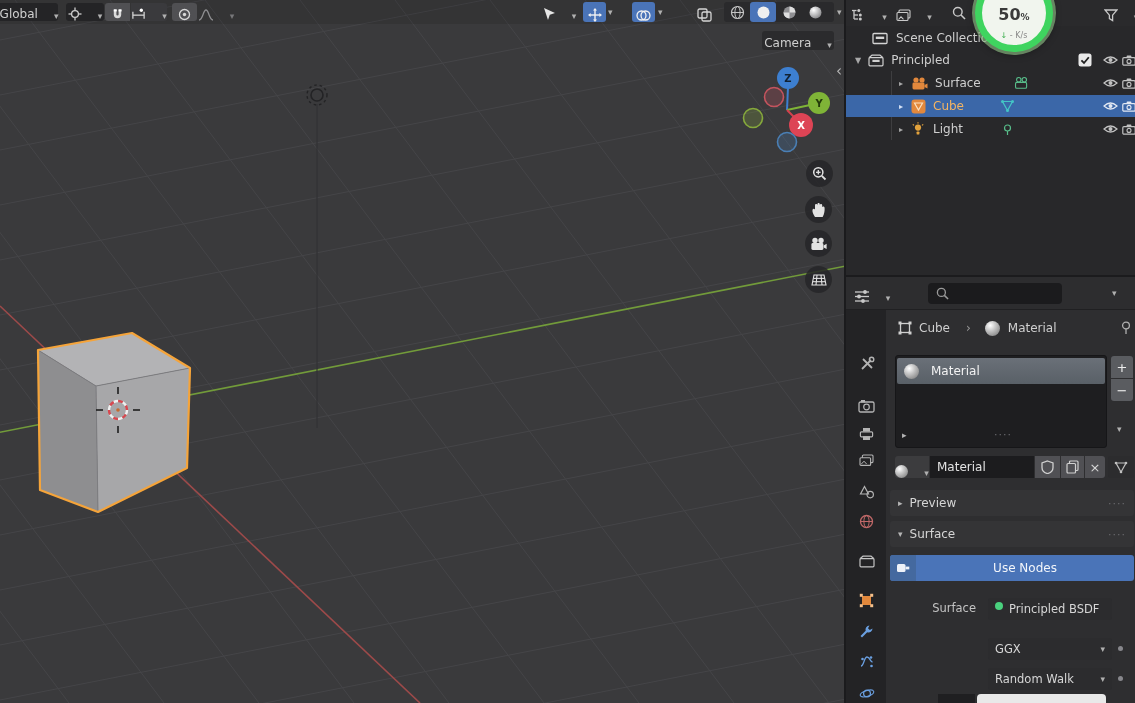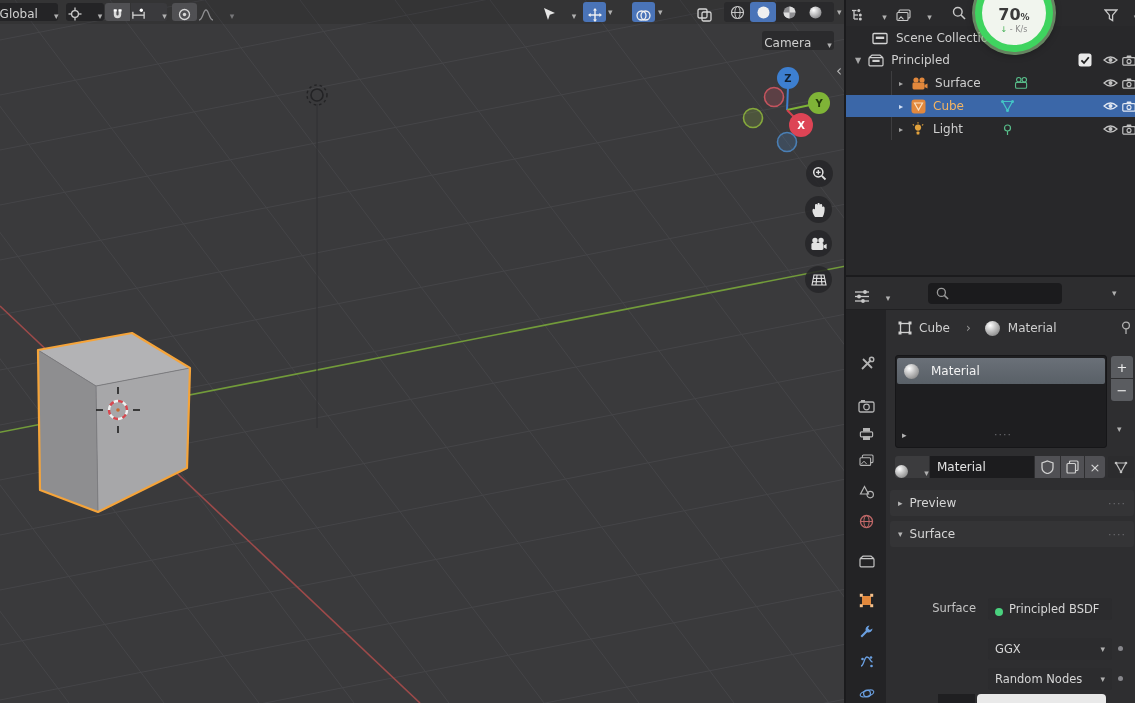--- a/index.html
+++ b/index.html
@@ -672,49 +672,58 @@
       <span>Preview</span>
       <span class="grip" style="position:absolute;right:8px;">····</span>
     </div>
 
     <div class="abs panel-hdr" style="left:44px;top:244px;width:244px;height:26px;">
       <span style="font-size:9px;color:#b5b5b5;">▾</span>
       <span>Surface</span>
       <span class="grip" style="position:absolute;right:8px;">····</span>
     </div>
 
+    <div class="abs" style="left:44px;top:278px;width:244px;height:26px;background:#4a74b8;border-radius:3px;display:flex;align-items:center;">
+      <span class="ic" style="width:26px;height:26px;background:#44699f;border-radius:3px 0 0 3px;">
+        <svg width="14" height="12" viewBox="0 0 14 12">
+            <rect x="1" y="2" width="8.5" height="8" rx="1.5" fill="#eef2f8"></rect>
+            <rect x="9.5" y="4.6" width="3.8" height="2.8" fill="#eef2f8"></rect>
+          </svg>
+      </span>
+      <span style="flex:1;text-align:center;color:#f2f5fa;font-size:12px;">Use Nodes</span>
+    </div>
 
     <span class="abs" style="left:58px;top:324px;width:72px;text-align:right;color:#c3c3c3;font-size:11.5px;">Surface</span>
     <div class="abs drop" style="left:142px;top:321px;width:124px;height:22px;">
-      <span style="display:flex;align-items:flex-end;gap:6px;">
+      <span style="display:flex;align-items:flex-start;gap:6px;">
         <span style="width:8px;height:8px;border-radius:50%;background:#4ad17e;display:inline-block;"></span>
         <span>Principled BSDF</span>
       </span>
     </div>
 
     <div class="abs drop" style="left:142px;top:361px;width:124px;height:22px;">
       <span>GGX</span>
       <span class="chev">▾</span>
     </div>
     <span class="abs animdot" style="left:272px;top:369px;"></span>
 
     <div class="abs drop" style="left:142px;top:391px;width:124px;height:22px;">
-      <span>Random Nodes</span>
+      <span>Random Walk</span>
       <span class="chev">▾</span>
     </div>
     <span class="abs animdot" style="left:272px;top:399px;"></span>
 
     <div class="abs" style="left:92px;top:417px;width:37px;height:9px;background:#1f1f21;"></div>
     <div class="abs" style="left:131px;top:417px;width:129px;height:9px;background:#e9e9e9;border-radius:4px 4px 0 0;"></div>
   </div>
 
   <div class="abs" style="left:975px;top:-26px;width:78px;height:78px;border-radius:50%;background:#f1f5ee;
               border:7px solid #3fd45f;box-shadow:0 0 0 3px rgba(160,215,150,0.55), 0 2px 8px rgba(0,0,0,0.45);">
     <div class="abs" style="left:0;top:26px;width:64px;text-align:center;color:#3a3a3a;font-weight:bold;font-size:16px;line-height:1;">
-      <span>70</span><span style="font-size:9px;">%</span>
-    </div>
-    <div class="abs" style="left:0;top:44px;width:64px;text-align:center;font-size:8px;color:#8a8a8a;">
+      <span>50</span><span style="font-size:9px;">%</span>
+    </div>
+    <div class="abs" style="left:0;top:50px;width:64px;text-align:center;font-size:8px;color:#8a8a8a;">
       <span style="color:#3fae50;">↓</span>
       <span>- K/s</span>
     </div>
   </div>
 
 </div>
 
 </body></html>

